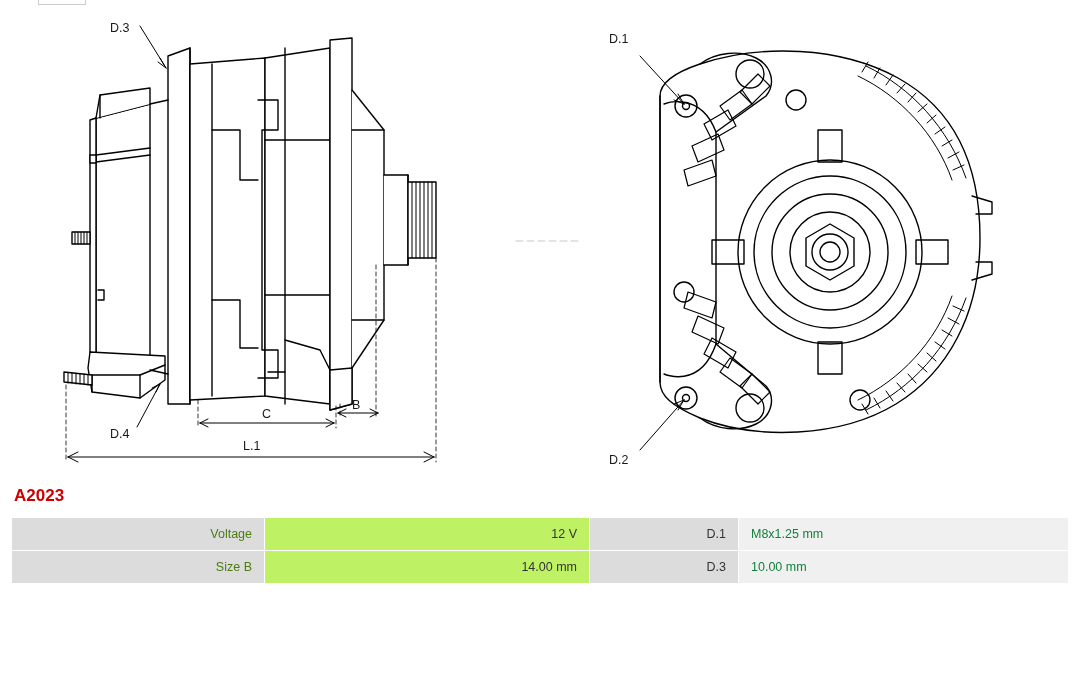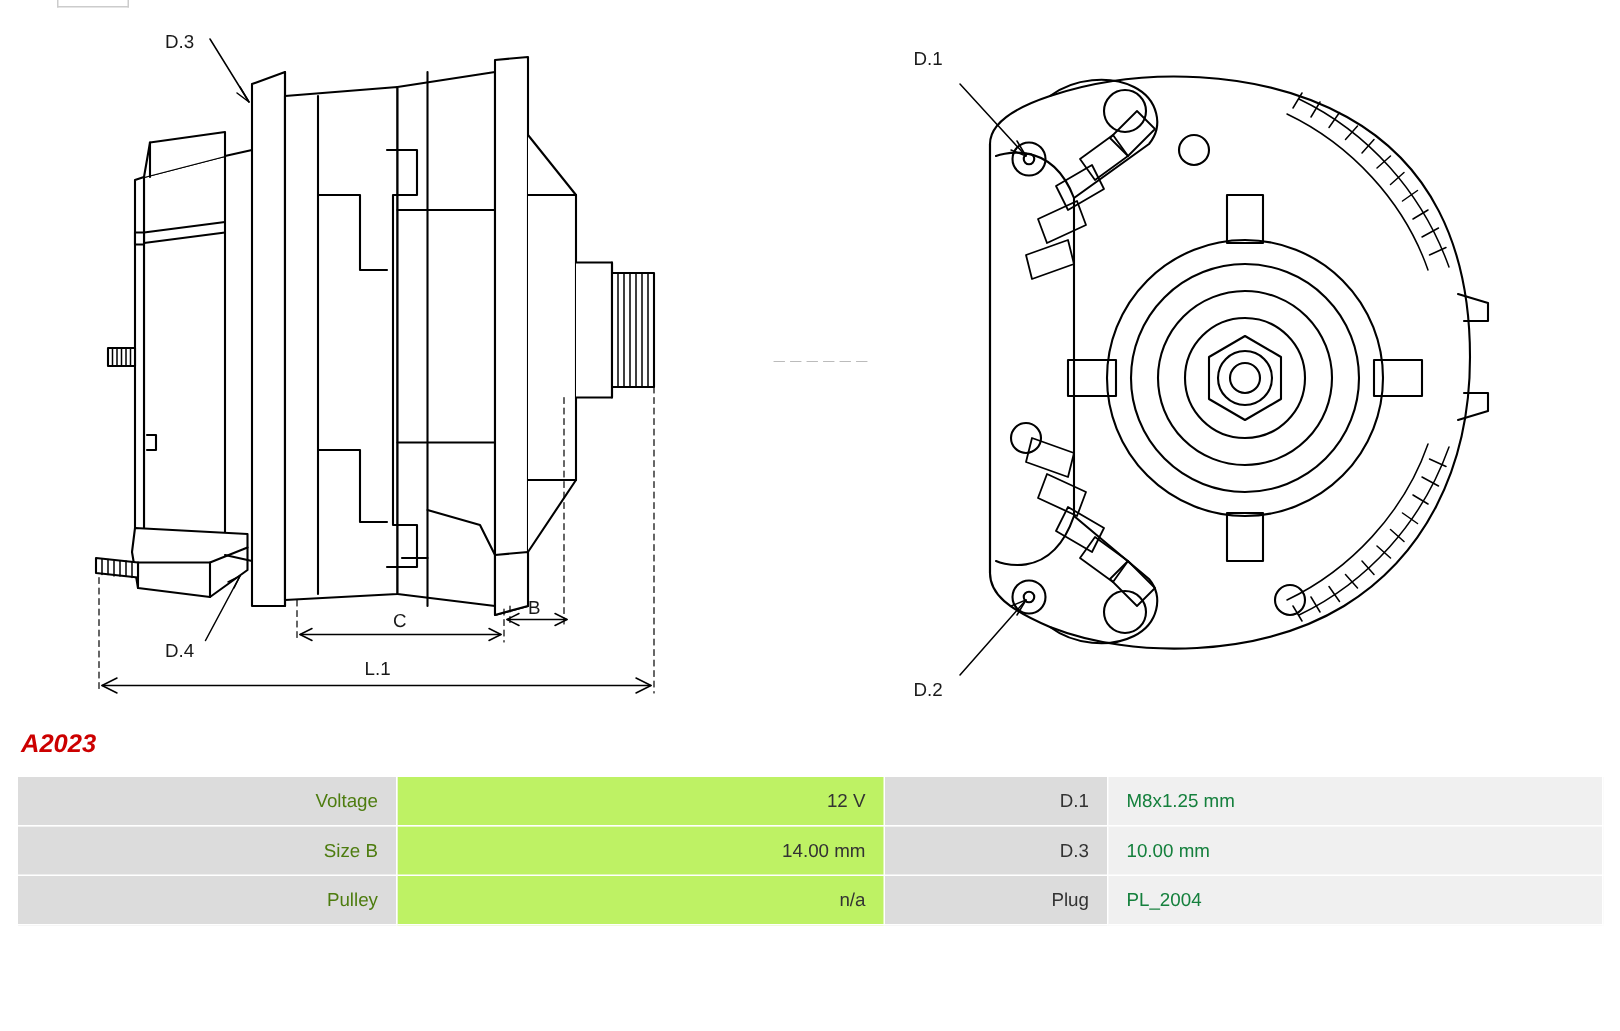--- a/index.html
+++ b/index.html
@@ -47,21 +47,20 @@
     white-space: nowrap;
   }
   .part-code {
     position: absolute;
     left: 14px;
     top: 486px;
     font-size: 17px;
     font-weight: bold;
     color: #cc0000;
     font-family: "Liberation Sans", sans-serif;
-    font-style: italic;
   }
   table.specs {
     position: absolute;
     left: 11px;
     top: 517px;
     width: 1058px;
     border-collapse: collapse;
     font-size: 12.5px;
   }
   table.specs td {
@@ -280,22 +279,16 @@
         <td class="v">12 V</td>
         <td class="k2">D.1</td>
         <td class="v2">M8x1.25 mm</td>
       </tr>
       <tr>
         <td class="k">Size B</td>
         <td class="v">14.00 mm</td>
         <td class="k2">D.3</td>
         <td class="v2">10.00 mm</td>
       </tr>
-      <tr>
-        <td class="k">Pulley</td>
-        <td class="v">n/a</td>
-        <td class="k2">Plug</td>
-        <td class="v2">PL_2004</td>
-      </tr>
     </tbody>
   </table>
 
 </div>
 
 </body></html>

